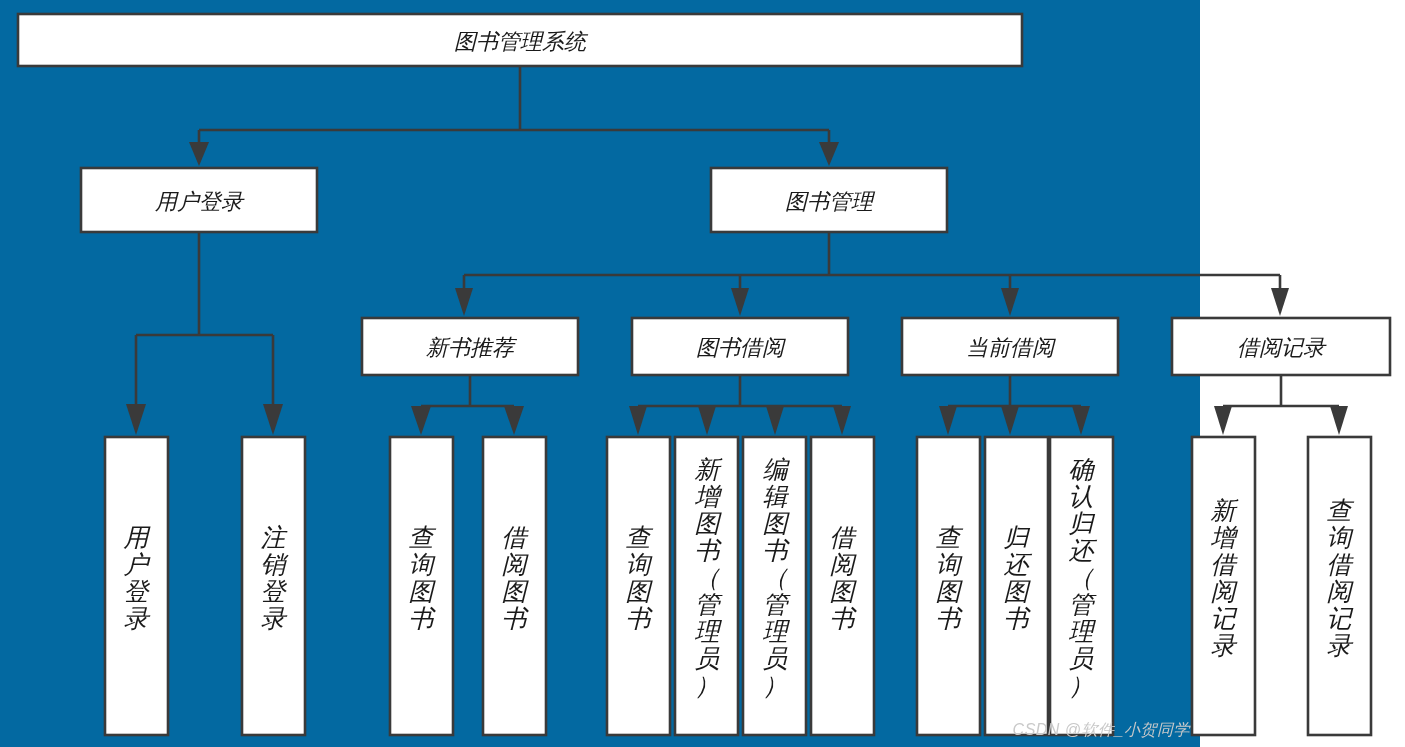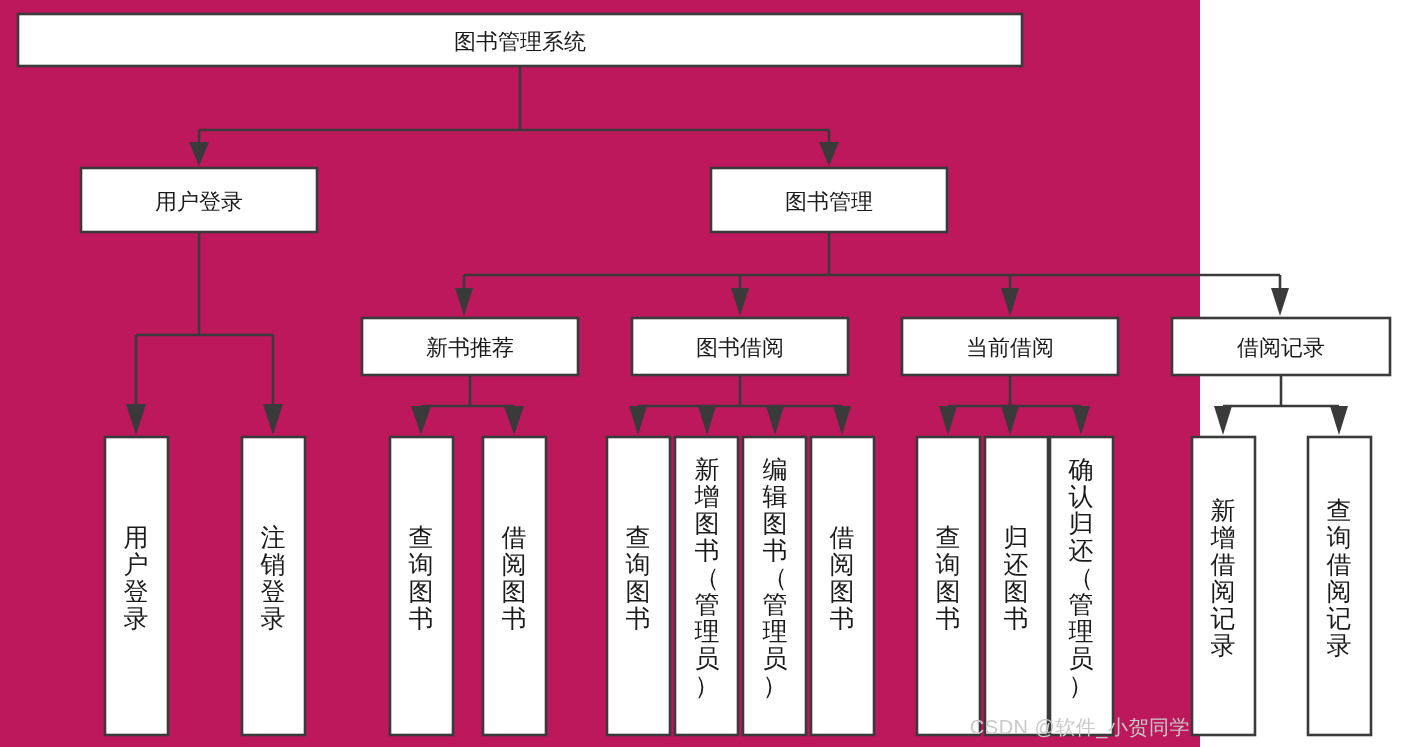--- a/index.html
+++ b/index.html
@@ -10,21 +10,22 @@
   body {
     width: 1405px;
     height: 747px;
     font-family: "Liberation Sans", "DejaVu Sans", sans-serif;
     overflow: hidden;
   }
   #diagram-root {
     position: relative;
     width: 1200px;
     height: 747px;
-    background: #be185d;
+    background: #0369a1;
+    font-style: italic;
   }
   svg#flowchart {
     position: absolute;
     left: 0;
     top: 0;
     width: 1405px;
     height: 747px;
     display: block;
   }
   .node-rect {
@@ -54,21 +55,21 @@
     font-family: "Liberation Sans", "DejaVu Sans", sans-serif;
     font-size: 25px;
     text-anchor: middle;
   }
   .watermark {
     position: absolute;
     right: 10px;
     bottom: 6px;
     color: #c9c9c9;
     font-family: "Liberation Sans", "DejaVu Sans", sans-serif;
-    font-size: 20px;
+    font-size: 16px;
     letter-spacing: 0.5px;
     white-space: nowrap;
     user-select: none;
   }
 </style>
 </head>
 <body>
 
 <div id="diagram-root">
 

